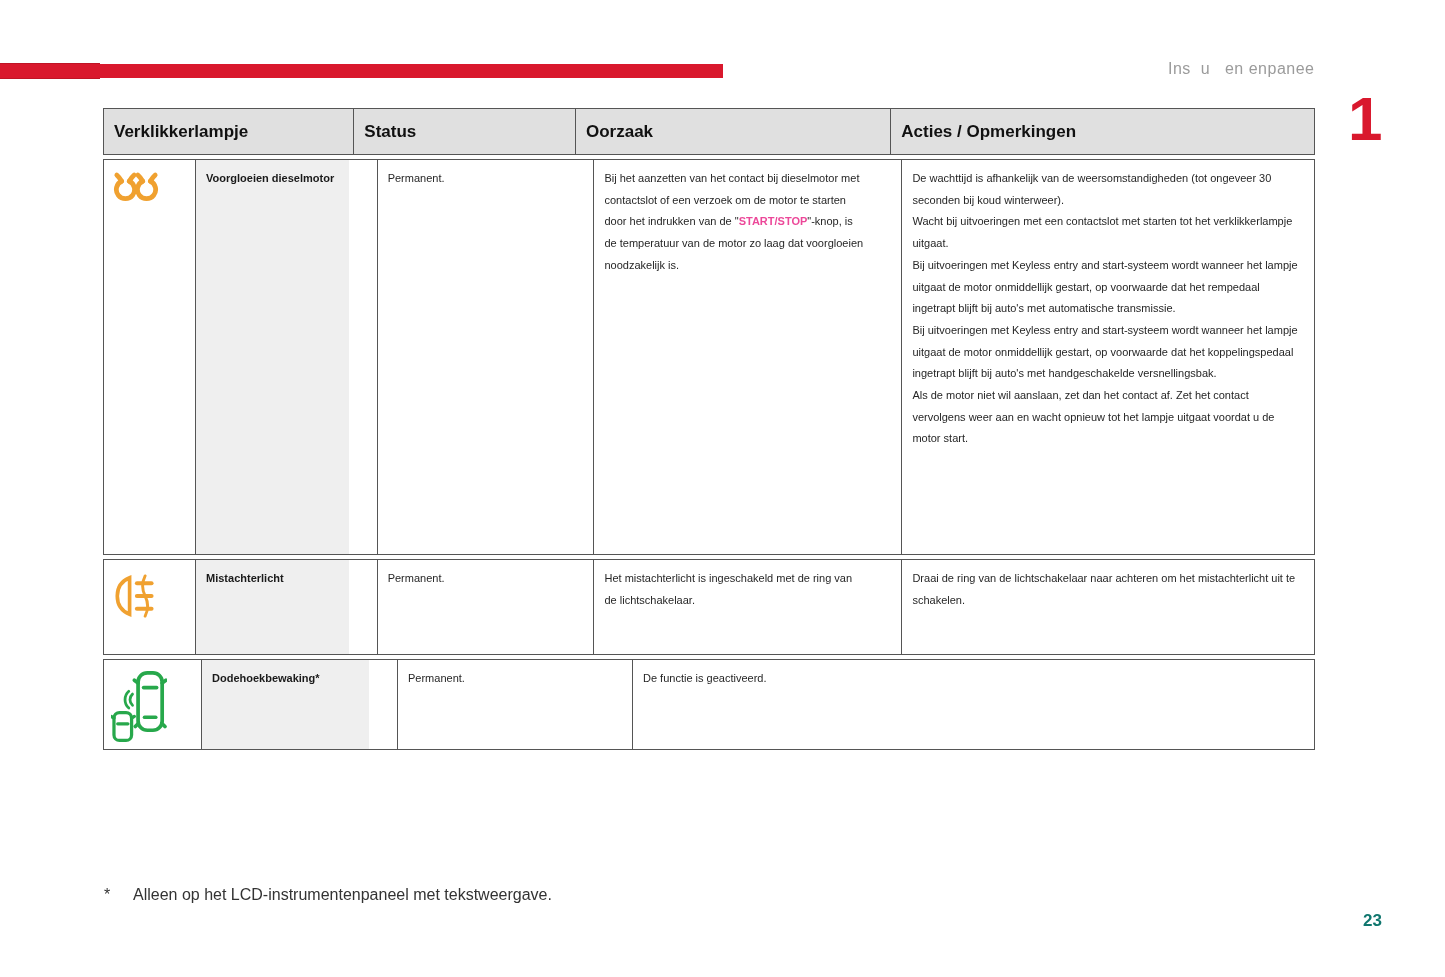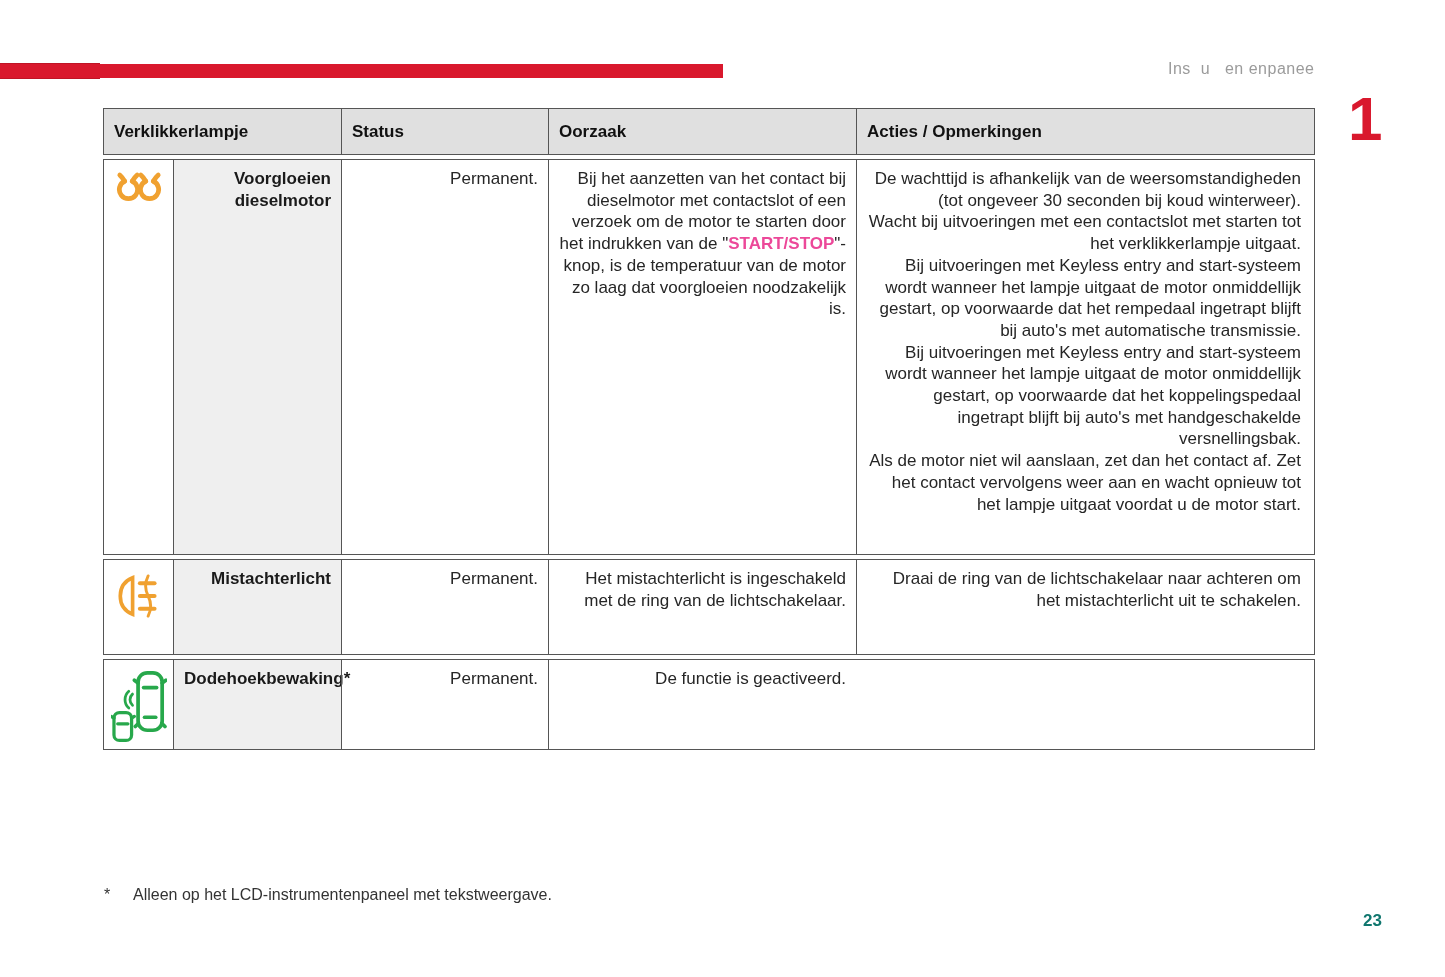--- a/index.html
+++ b/index.html
@@ -9,26 +9,26 @@
 
   .red-bar-dark { position:absolute; left:0; top:63px; width:100px; height:16px; background:#bf1526; }
   .red-bar { position:absolute; left:0; top:64px; width:723px; height:14px; background:#d9182d; }
 
   .header-title { position:absolute; top:60px; left:1168px; width:170px; font-size:16px;
                   color:#9b9b9b; white-space:pre; letter-spacing:.5px; }
 
   .chapter-num { position:absolute; left:1348px; top:88px; font-size:62px; line-height:62px;
                  font-weight:bold; color:#d9182d; }
 
-  .tbl { position:absolute; left:103px; top:108px; width:1212px;text-align:right; }
+  .tbl { position:absolute; left:103px; top:108px; width:1212px; }
   .tblock { display:flex; border:1.5px solid #555; background:#fff; }
   .thead { background:#e0e0e0; height:47px; }
   .trow { margin-top:4px; }
-  .cell { padding:8px 10px; font-size:17px; line-height:21.7px; }
-  .cell + .cell { border-left:1.5px solid #555; }
+  .cell { padding:8px 10px; font-size:11px; line-height:21.7px; }
+  .cell + .cell { border-left:1.5px solid #555;margin-left:28px; }
   .hcell { font-weight:bold; font-size:17px; color:#111; display:flex; align-items:center; }
   .c-head1 { width:237px; }
   .c-head2 { width:207px; }
   .c-head3 { width:308px; }
   .c-head4 { width:455px; }
   .c-icon  { width:69px; padding:10px 4px 4px 4px; display:flex; justify-content:center; align-items:flex-start; }
   .c-label { width:168px; background:#efefef; font-weight:bold; color:#1a1a1a; }
   .c-status{ width:207px; }
   .c-cause { width:308px; }
   .c-act   { width:455px; }

